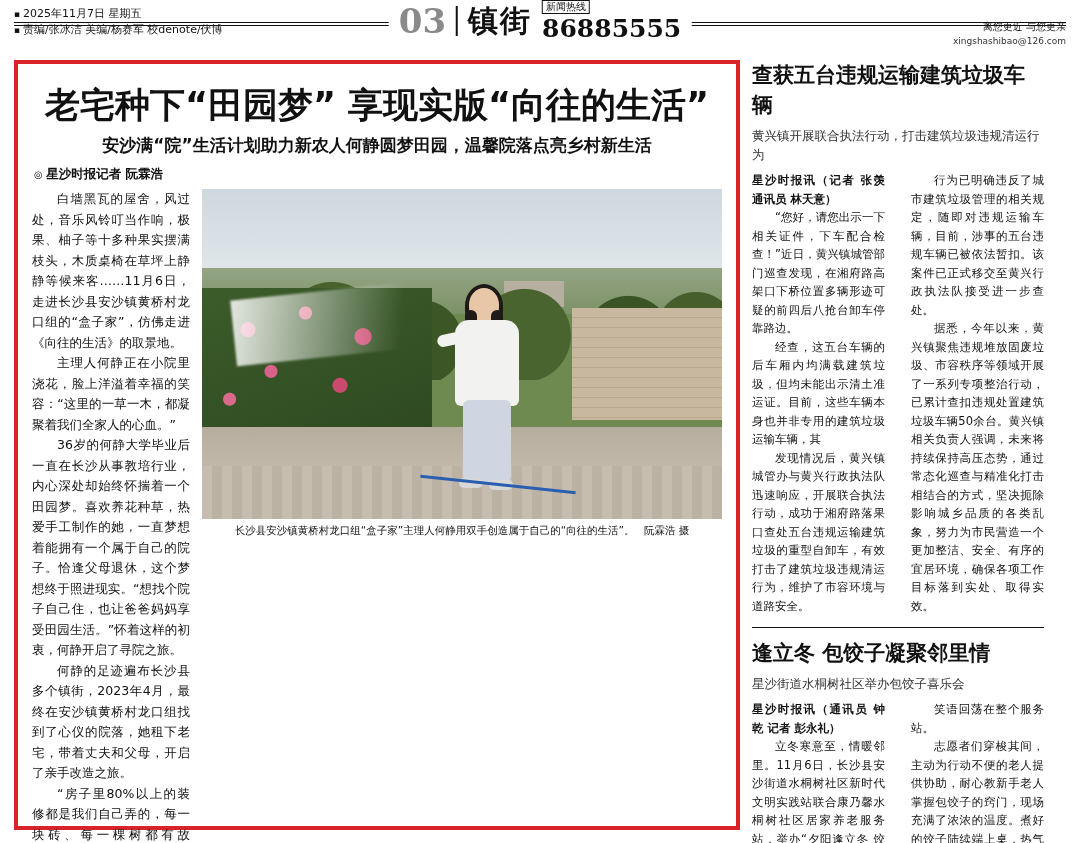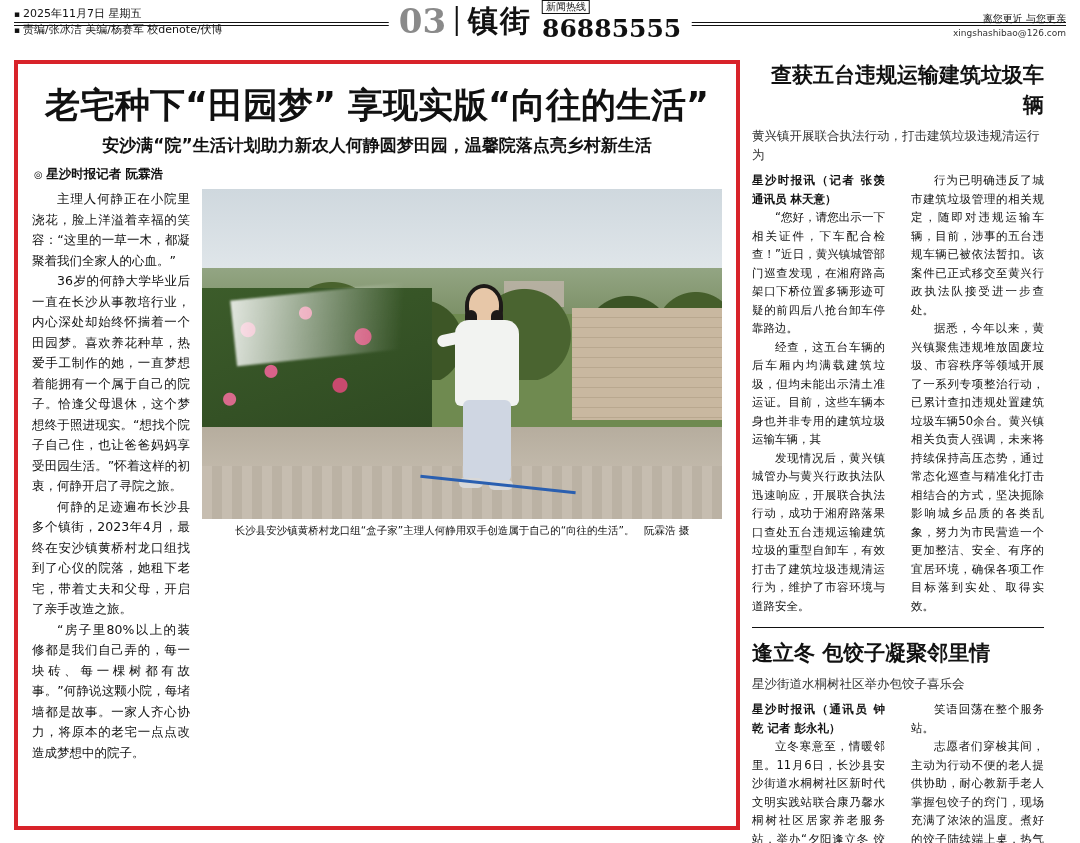--- a/index.html
+++ b/index.html
@@ -19,21 +19,21 @@
   .mh-left .sq:before{content:"▪ ";font-size:9px;}
   .mh-rule{position:absolute;left:0;right:0;top:22px;height:0;border-top:1px solid #111;}
   .mh-rule2{position:absolute;left:0;right:0;top:25px;height:0;border-top:1px solid #111;}
   .mh-center{position:absolute;left:50%;transform:translateX(-50%);top:0;display:flex;align-items:center;gap:10px;background:#fff;padding:0 10px;}
   .mh-num{font-family:"DejaVu Serif","Liberation Serif",serif;font-size:34px;color:#8a8a8a;font-weight:700;line-height:40px;}
   .mh-bar{width:2px;height:30px;background:#111;}
   .mh-sec{font-size:30px;font-weight:700;letter-spacing:2px;line-height:38px;}
   .mh-hot{display:flex;flex-direction:column;align-items:flex-start;line-height:1;}
   .mh-hot .tag{font-size:10px;border:1px solid #111;padding:1px 3px;margin-bottom:2px;}
   .mh-hot .tel{font-family:"DejaVu Serif","Liberation Serif",serif;font-size:25px;font-weight:700;line-height:26px;}
-  .mh-right{position:absolute;right:0;top:8px;display:flex;align-items:center;gap:8px;padding-top:4px;}
+  .mh-right{position:absolute;right:0;top:16px;display:flex;align-items:center;gap:8px;padding-top:4px;}
   .mh-right .slogan{font-size:10px;line-height:14px;text-align:right;color:#111;}
   .mh-right .slogan .mail{font-size:9px;color:#333;}
   .logo{background:#c9161d;color:#fff;font-size:26px;font-weight:700;letter-spacing:1px;padding:2px 6px;line-height:30px;}
 
   
   .content{display:flex;gap:12px;margin-top:10px;height:770px;}
   .left-box{
     width:726px;border:4px solid #d8232a;box-sizing:border-box;padding:12px 14px 8px 14px;
     position:relative;
   }
@@ -60,21 +60,21 @@
   }
   .photo-cap{font-size:10.5px;color:#111;margin-top:4px;line-height:15px;text-align:center;}
   .photo-cap .credit{margin-left:6px;}
 
   p.body{
     font-size:12.5px;line-height:20.5px;text-align:justify;margin:0 0 0 0;text-indent:2em;
     color:#111;
   }
 
   
-  .r-title{font-size:21px;font-weight:700;line-height:30px;color:#111;margin:0 0 6px 0;text-align:right;}
+  .r-title{font-size:21px;font-weight:700;line-height:30px;color:#111;margin:0 0 6px 0;}
   .r-sub{font-size:12.5px;color:#333;line-height:19px;margin-bottom:7px;}
   .rcols{display:flex;gap:26px;}
   .rcols .rc{width:141px;}
   .rp{font-size:11.5px;line-height:18.5px;text-align:justify;text-indent:2em;margin:0;}
   .r-divider{border:0;border-top:1px solid #111;margin:12px 0 10px 0;}
   .r-title2{font-size:21px;font-weight:700;line-height:30px;margin:0 0 6px 0;}
 
   
   .sky{position:absolute;left:0;top:0;width:100%;height:34%;
     background:linear-gradient(#cfd8de,#e6ebee);}
@@ -150,20 +150,21 @@
 
   <div class="content">
 
     <div class="left-box">
       <div class="headline">老宅种下“田园梦” 享现实版“向往的生活”</div>
       <div class="subhead">安沙满“院”生活计划助力新农人何静圆梦田园，温馨院落点亮乡村新生活</div>
       <div class="byline">星沙时报记者 阮霖浩</div>
 
       <div class="art-top">
         <div class="col-narrow">
+          <p class="body">白墙黑瓦的屋舍，风过处，音乐风铃叮当作响，极果、柚子等十多种果实摆满枝头，木质桌椅在草坪上静静等候来客……11月6日，走进长沙县安沙镇黄桥村龙口组的“盒子家”，仿佛走进《向往的生活》的取景地。</p>
           <p class="body">主理人何静正在小院里浇花，脸上洋溢着幸福的笑容：“这里的一草一木，都凝聚着我们全家人的心血。”</p>
           <p class="body">36岁的何静大学毕业后一直在长沙从事教培行业，内心深处却始终怀揣着一个田园梦。喜欢养花种草，热爱手工制作的她，一直梦想着能拥有一个属于自己的院子。恰逢父母退休，这个梦想终于照进现实。“想找个院子自己住，也让爸爸妈妈享受田园生活。”怀着这样的初衷，何静开启了寻院之旅。</p>
           <p class="body">何静的足迹遍布长沙县多个镇街，2023年4月，最终在安沙镇黄桥村龙口组找到了心仪的院落，她租下老宅，带着丈夫和父母，开启了亲手改造之旅。</p>
           <p class="body">“房子里80%以上的装修都是我们自己弄的，每一块砖、每一棵树都有故事。”何静说这颗小院，每堵墙都是故事。一家人齐心协力，将原本的老宅一点点改造成梦想中的院子。</p>
 
         </div>
         <div class="col-wide">
           <div class="photo">
             <div class="sky"></div>
             <div class="hills"></div>

